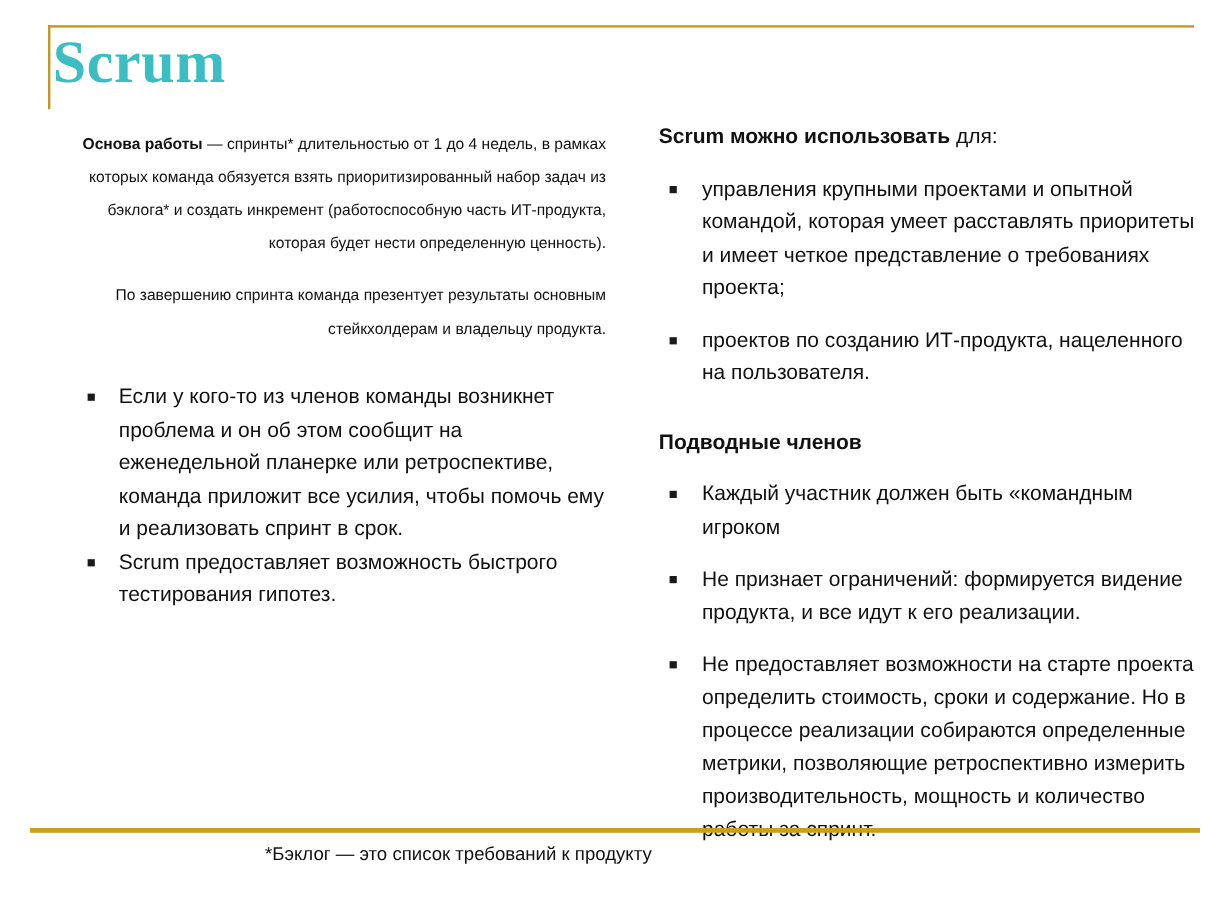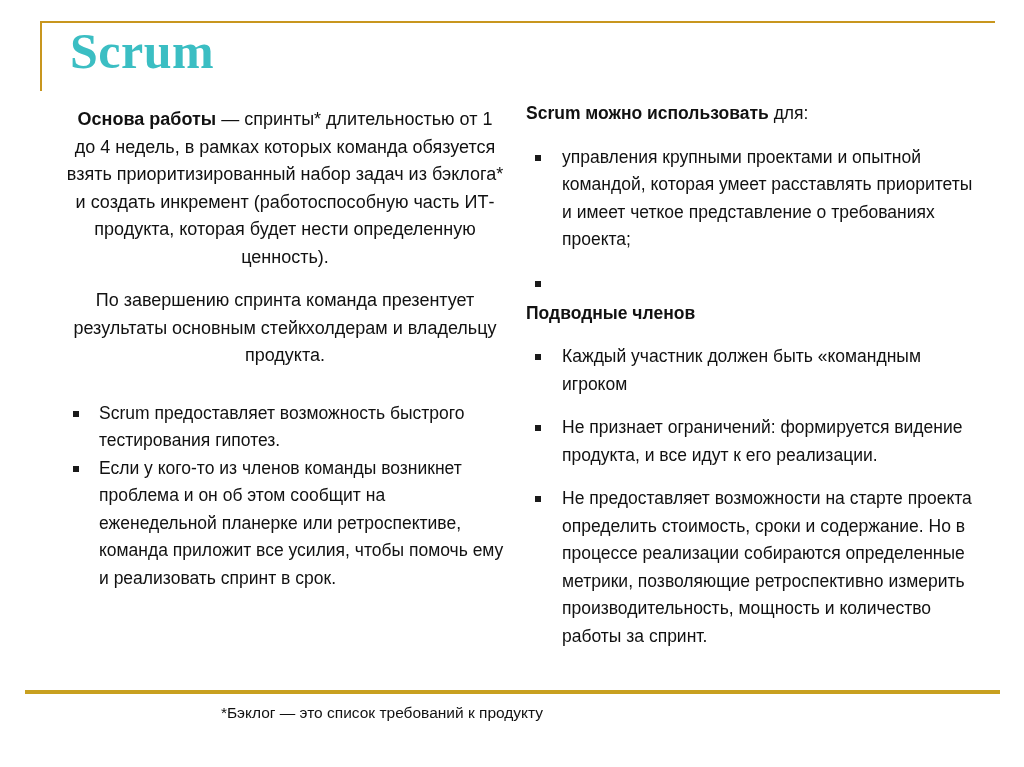--- a/index.html
+++ b/index.html
@@ -28,50 +28,50 @@
   #title-rule-left {
     position: absolute;
     left: 40px;
     top: 21px;
     width: 2px;
     height: 70px;
     background: #C8961E;
   }
   #slide-title {
     position: absolute;
-    left: 70px;
+    left: 44px;
     top: 20px;
     font-family: "Liberation Serif", serif;
     font-weight: bold;
     font-size: 50px;
     line-height: 62px;
     color: #3BBEC3;
     letter-spacing: 0.5px;
     white-space: nowrap;
   }
 
   
   #col-left {
     position: absolute;
     left: 65px;
     top: 106px;
     width: 440px;
   }
   #col-right {
     position: absolute;
-    left: 526px;
+    left: 549px;
     top: 100px;
     width: 460px;
   }
 
   .para {
-    font-size: 18px;
+    font-size: 13px;
     line-height: 27.5px;
     margin: 0 0 0 0;
-    text-align: center;
+    text-align: right;
   }
   .para.tight { margin-top: 16px; }
   .para b { font-weight: bold; }
 
   .section-head {
     font-size: 17.5px;
     line-height: 27.5px;
     font-weight: bold;
     margin: 0;
   }
@@ -135,32 +135,32 @@
 <div id="col-left">
 
   <p class="para"><b>Основа работы</b><span> — спринты* длительностью от 1 до 4 недель, в рамках которых команда обязуется взять приоритизированный набор задач из бэклога* и создать инкремент (работоспособную часть ИТ-продукта, которая будет нести определенную ценность).</span></p>
 
   <p class="para tight">По завершению спринта команда презентует результаты основным стейкхолдерам и владельцу продукта.</p>
 
   <div class="block-gap"></div>
 
 
   <ul class="bullets">
+    <li><span class="bullet-marker"></span><span>Если у кого-то из членов команды возникнет проблема и он об этом сообщит на еженедельной планерке или ретроспективе, команда приложит все усилия, чтобы помочь ему и реализовать спринт в срок.</span></li>
     <li><span class="bullet-marker"></span><span>Scrum предоставляет возможность быстрого тестирования гипотез.</span></li>
-    <li><span class="bullet-marker"></span><span>Если у кого-то из членов команды возникнет проблема и он об этом сообщит на еженедельной планерке или ретроспективе, команда приложит все усилия, чтобы помочь ему и реализовать спринт в срок.</span></li>
   </ul>
 </div>
 
 <div id="col-right">
 
   <div class="section-head"><span>Scrum можно использовать</span><span style="font-weight:normal"> для:</span></div>
 
   <ul class="bullets">
     <li><span class="bullet-marker"></span><span>управления крупными проектами и опытной командой, которая умеет расставлять приоритеты и имеет четкое представление о требованиях проекта;</span></li>
-    <li><span class="bullet-marker"></span></li>
+    <li><span class="bullet-marker"></span><span>проектов по созданию ИТ-продукта, нацеленного на пользователя.</span></li>
   </ul>
 
   <div class="block-gap"></div>
 
   <div class="section-head">Подводные членов</div>
 
   <ul class="bullets">
     <li><span class="bullet-marker"></span><span>Каждый участник должен быть «командным игроком</span></li>
     <li><span class="bullet-marker"></span><span>Не признает ограничений: формируется видение продукта, и все идут к его реализации.</span></li>
     <li><span class="bullet-marker"></span><span>Не предоставляет возможности на старте проекта определить стоимость, сроки и содержание. Но в процессе реализации собираются определенные метрики, позволяющие ретроспективно измерить производительность, мощность и количество работы  за спринт.</span></li>

